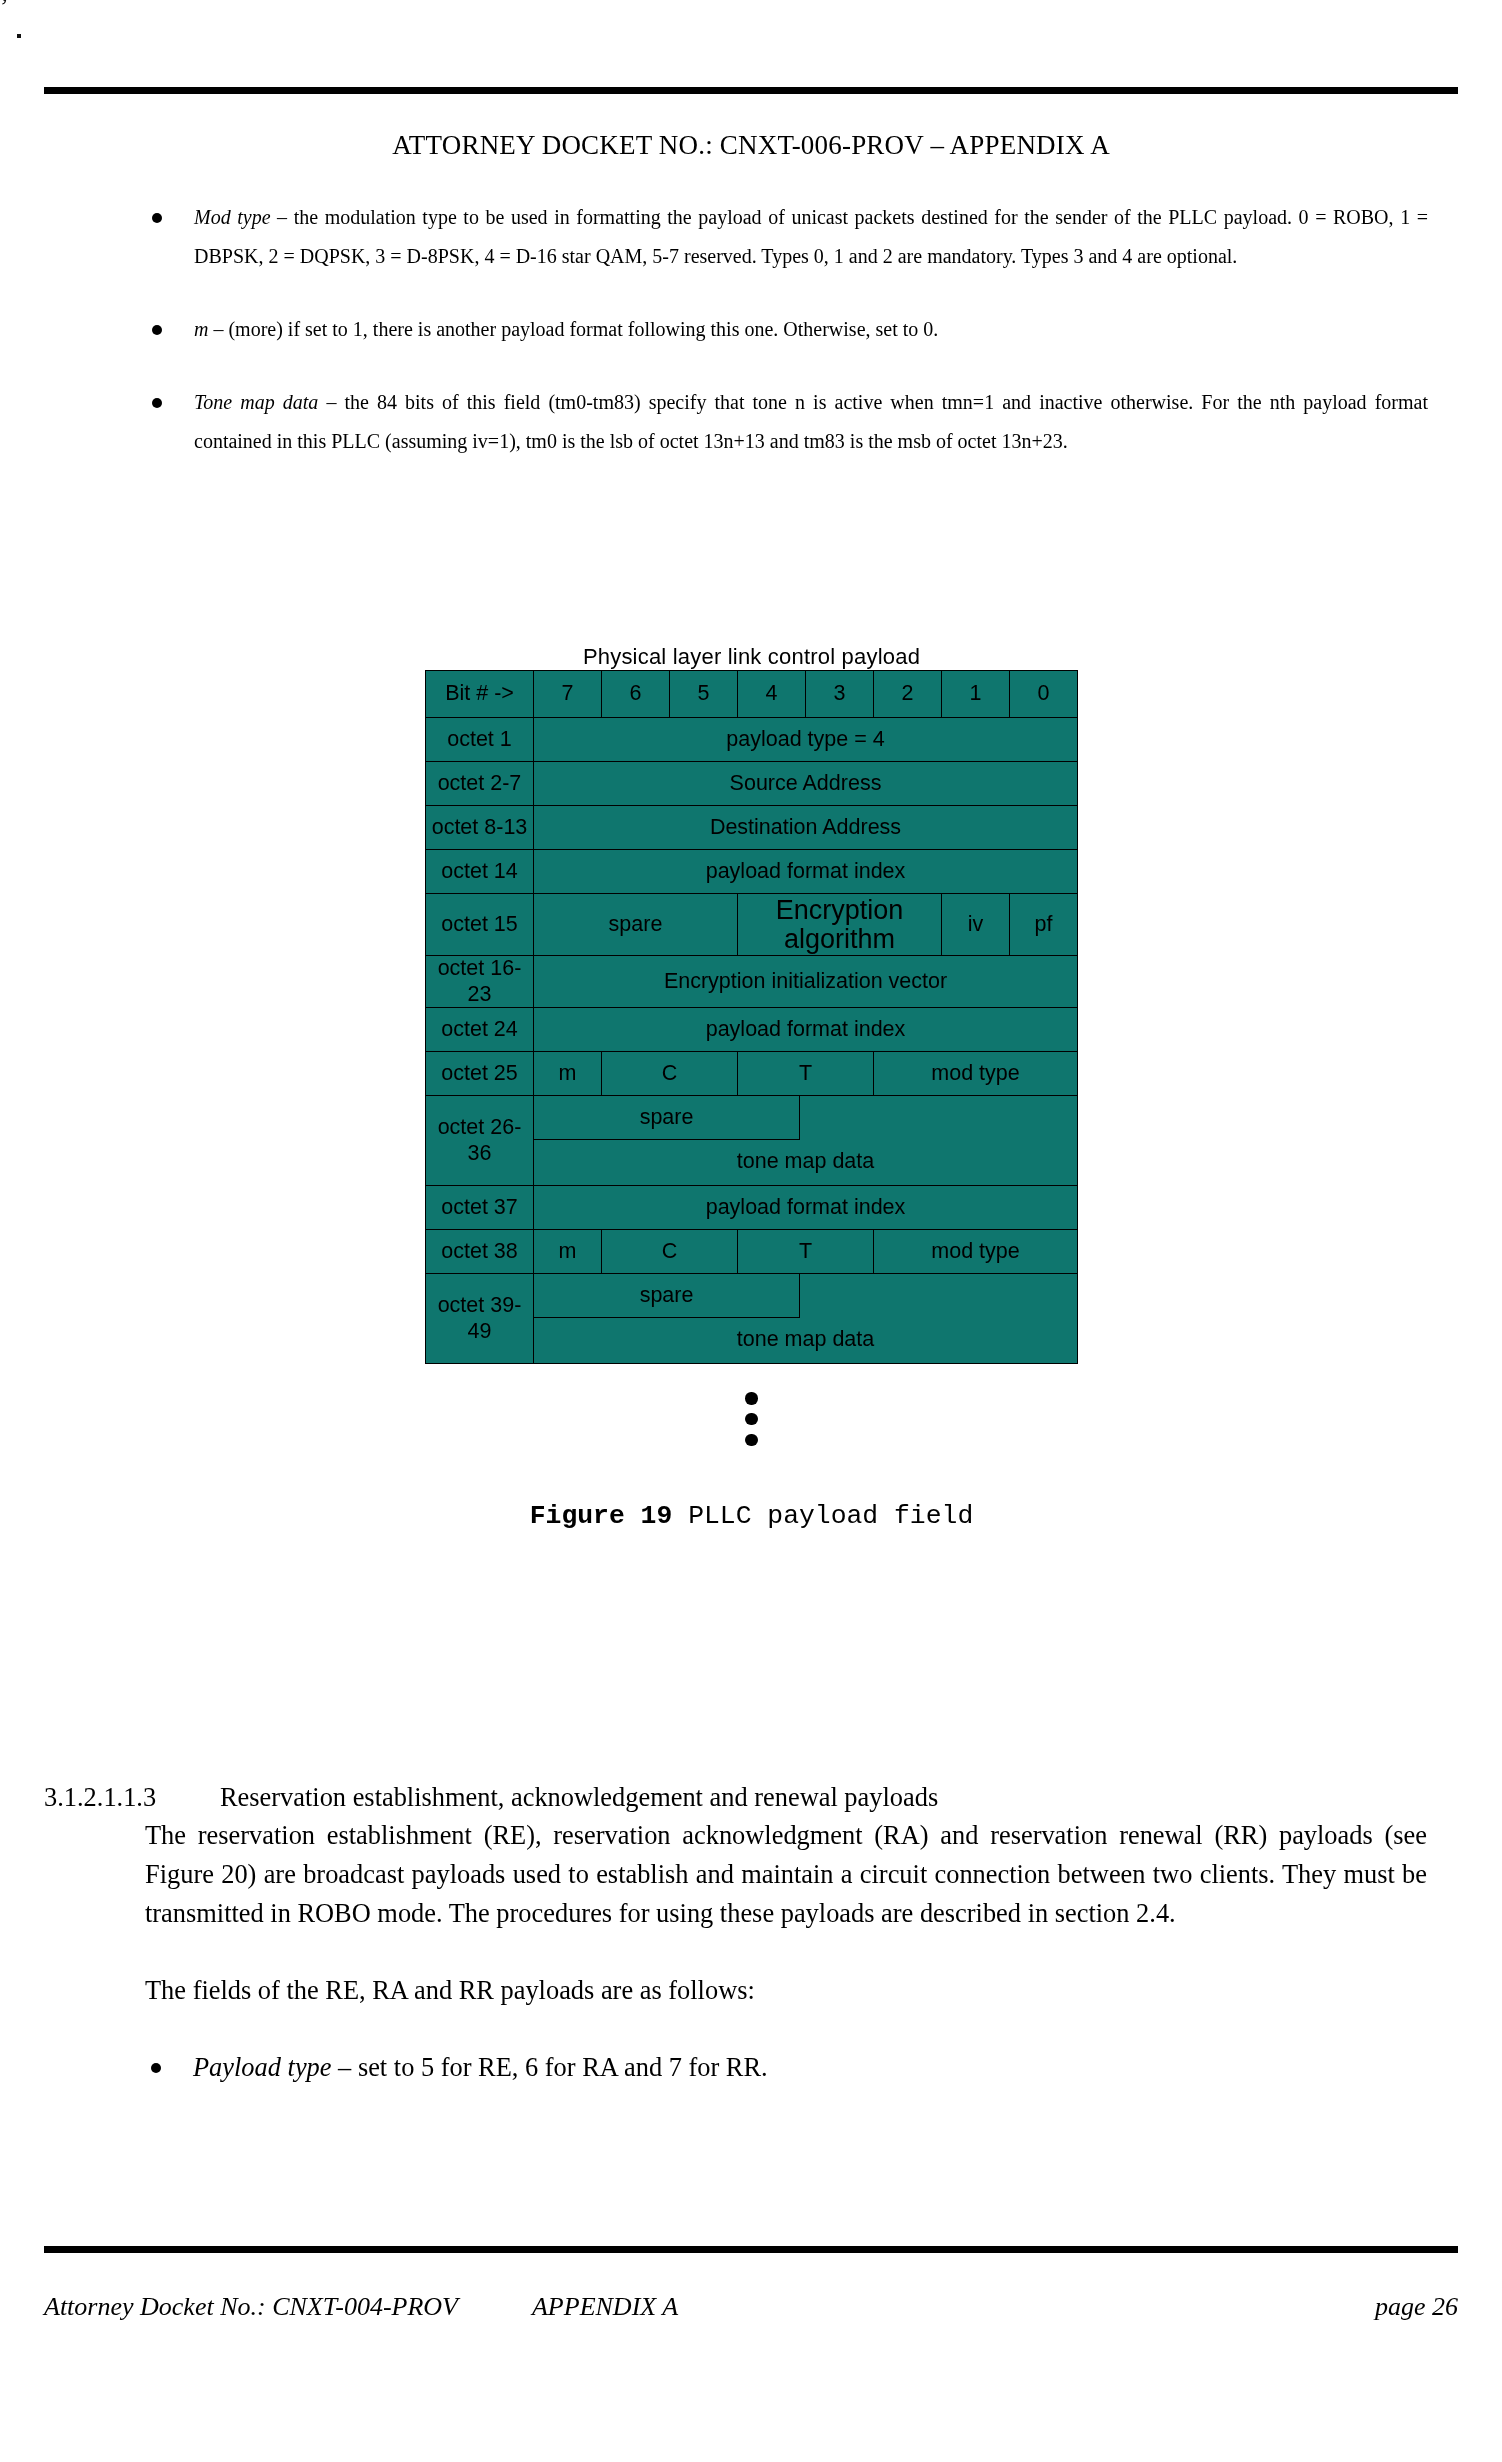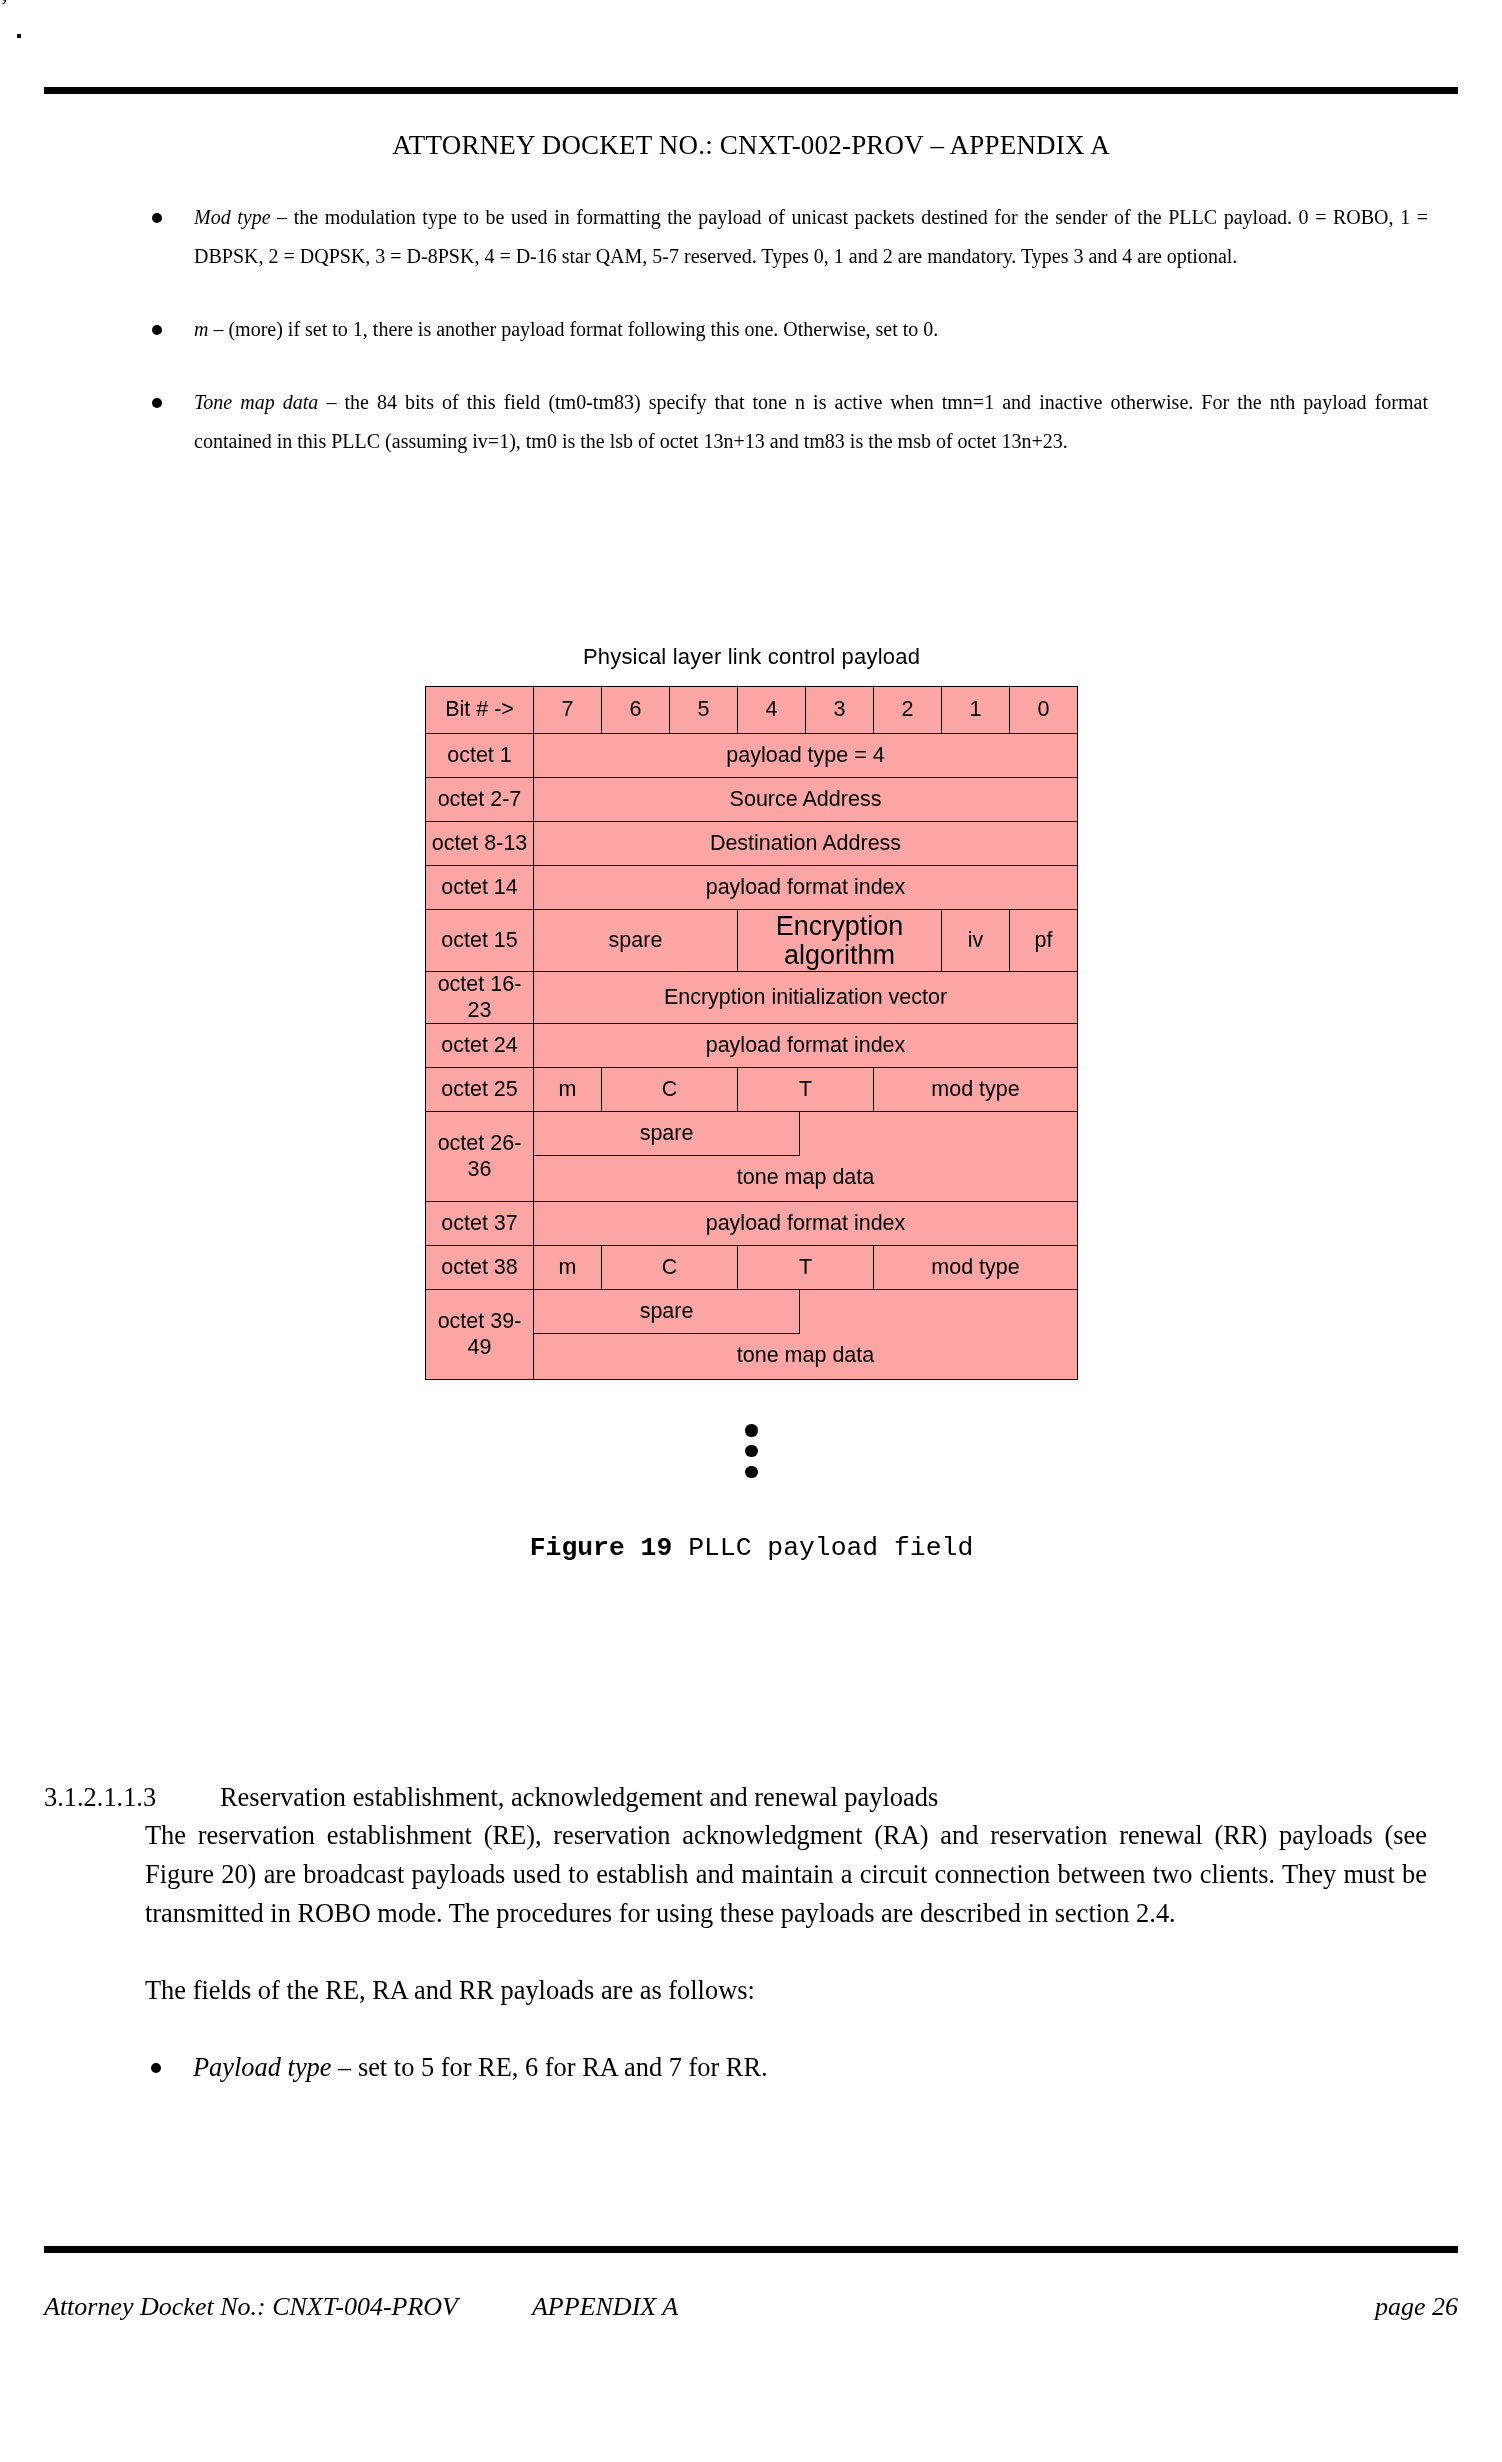--- a/index.html
+++ b/index.html
@@ -107,26 +107,26 @@
     text-align: center;
   }
   .fig-title {
     font-family: "Liberation Sans", "DejaVu Sans", sans-serif;
     font-size: 22px;
     letter-spacing: 0.2px;
   }
 
   table.pllc {
     border-collapse: collapse;
-    margin: 16px auto;
+    margin: 0 auto;
     width: 641px;
     table-layout: fixed;
     font-family: "Liberation Sans", "DejaVu Sans", sans-serif;
     font-size: 21.5px;
-    background: #fca5a5;
+    background: #0f766e;
   }
   table.pllc td {
     border: 1.9px solid #000;
     text-align: center;
     vertical-align: middle;
     padding: 0;
     height: 43px;
     line-height: 1.18;
     font-weight: 400;
   }
@@ -269,21 +269,21 @@
 </head>
 <body>
 
 <div class="page">
 
   <div class="artifact artifact-dot"></div>
   <div class="artifact-comma">’</div>
 
   <div class="rule rule-top"></div>
 
-  <div class="doc-header">ATTORNEY DOCKET NO.: CNXT-002-PROV – APPENDIX A</div>
+  <div class="doc-header">ATTORNEY DOCKET NO.: CNXT-006-PROV – APPENDIX A</div>
 
   <div class="content">
     <ul class="bullets">
       <li>
         <span class="dot"></span><span class="ital">Mod type</span><span> – the modulation type to be used in formatting the payload of unicast packets destined for the sender of the PLLC payload.  0 = ROBO, 1 = DBPSK, 2 = DQPSK, 3 = D-8PSK, 4 = D-16 star QAM, 5-7 reserved.  Types 0, 1 and 2 are mandatory.  Types 3 and 4 are optional.</span>
       </li>
       <li>
         <span class="dot"></span><span class="ital">m</span><span> – (more) if set to 1, there is another payload format following this one.  Otherwise, set to 0.</span>
       </li>
       <li>

